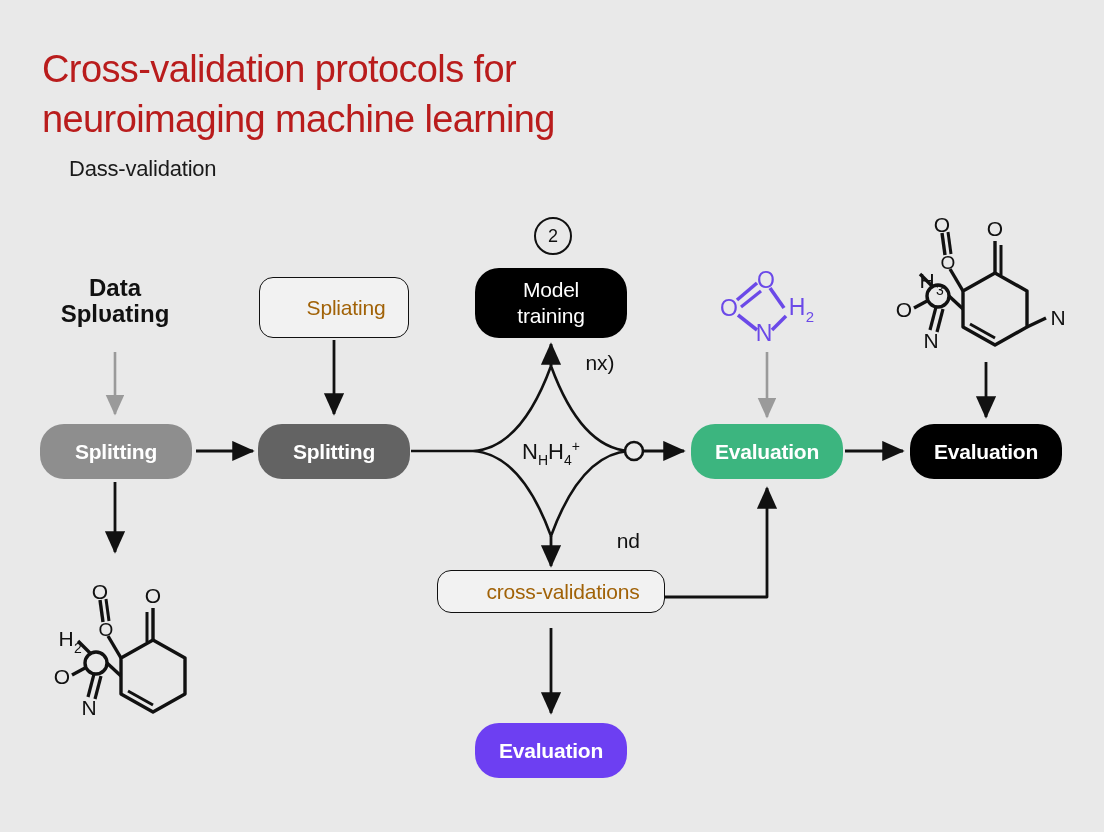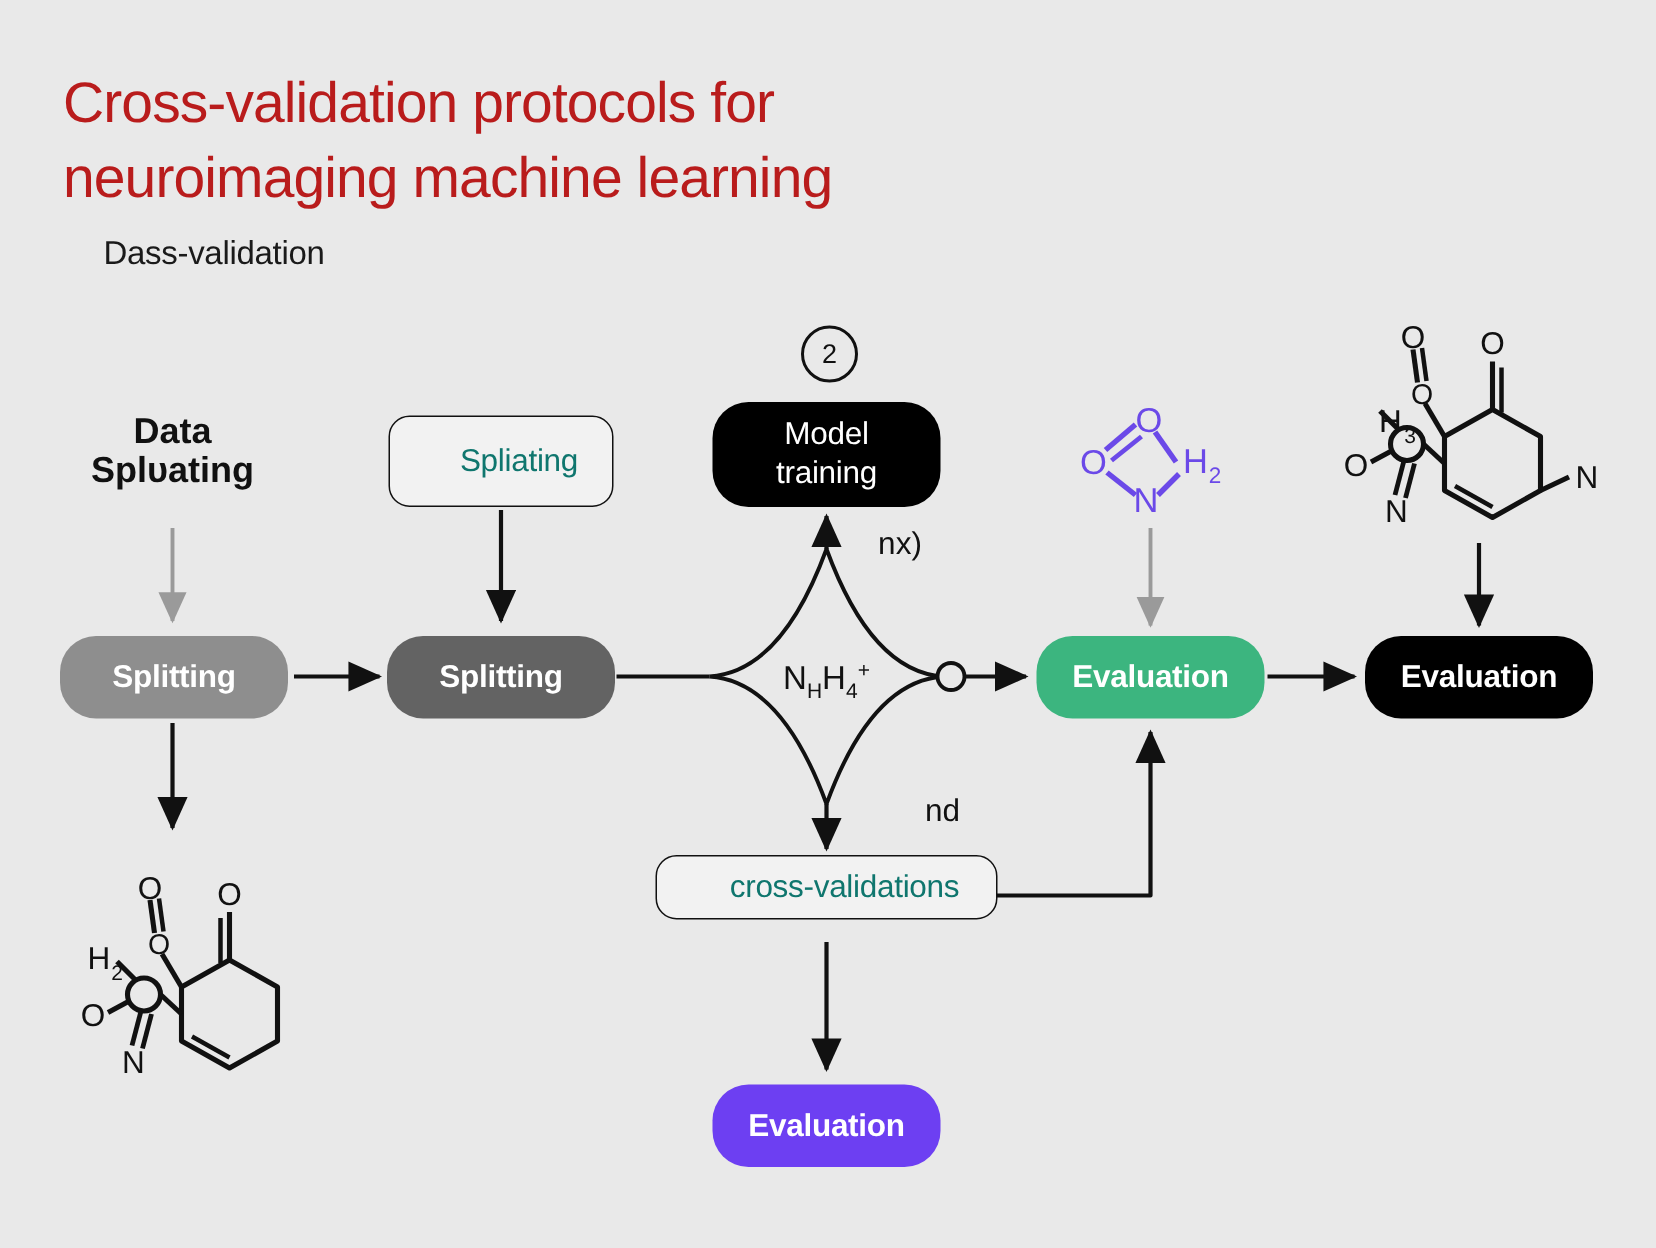--- a/index.html
+++ b/index.html
@@ -24,21 +24,21 @@
 
   
   .node{
     position:absolute;box-sizing:border-box;
     display:flex;align-items:center;justify-content:center;
     text-align:center;border-radius:24px;
     font-size:21px;letter-spacing:-0.2px;
   }
   .node.solid{color:#fff;font-weight:700;}
   .node.outline{
-    background:#f2f2f2;border:1.6px solid #111;color:#0f766e;border-radius:14px;padding-left:24px;
+    background:#f2f2f2;border:1.6px solid #111;color:#a16207;border-radius:14px;padding-left:24px;
   }
   .node.black{background:#000;color:#fff;font-weight:500;line-height:26px;}
 
   .plainlabel{
     position:absolute;text-align:center;font-size:24px;
     font-weight:700;color:#111;line-height:26px;white-space:pre-line;
   }
 
   
   .badge{

